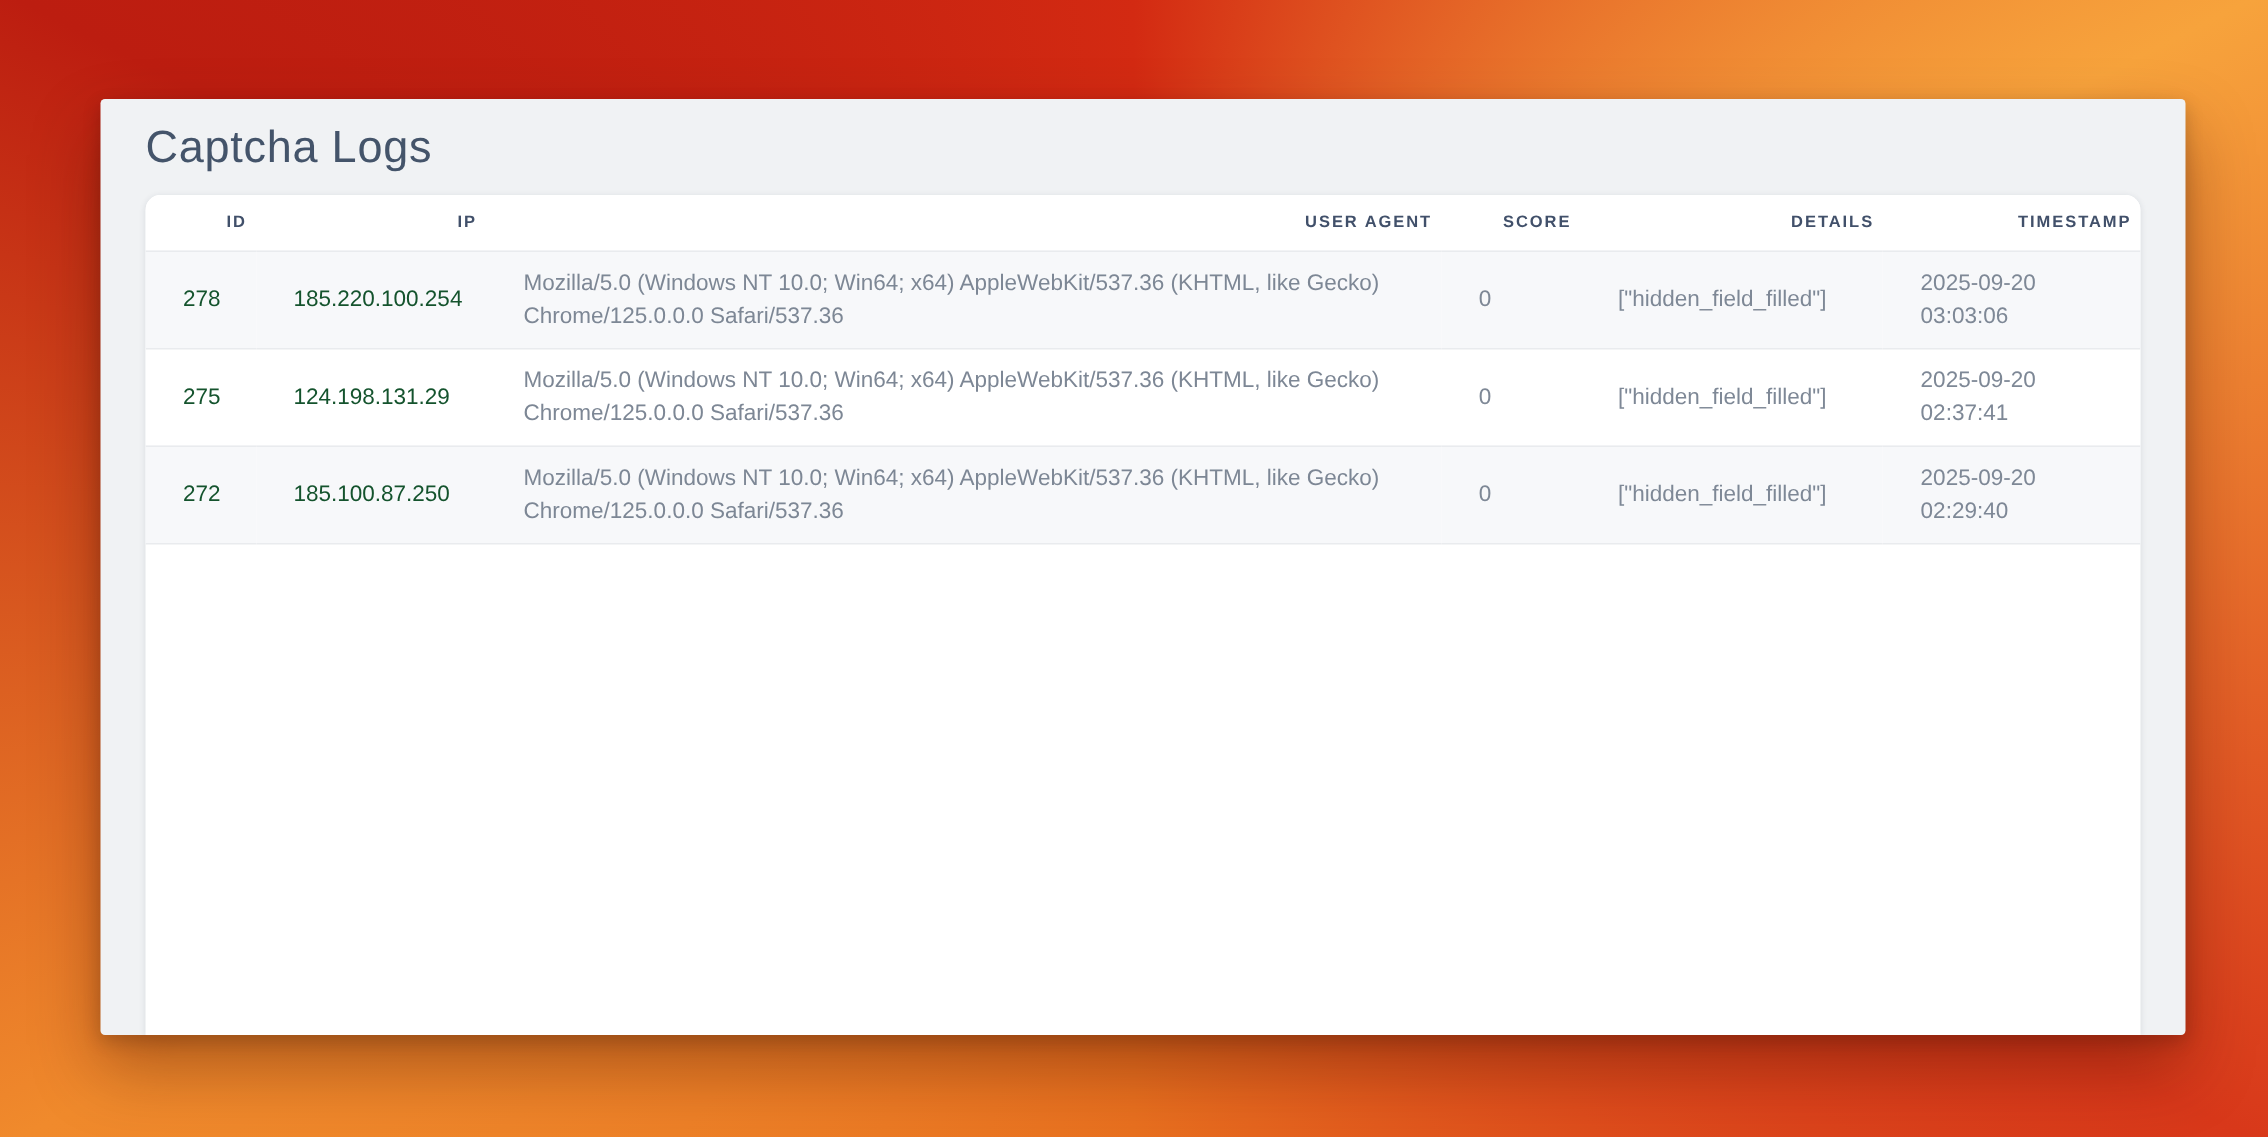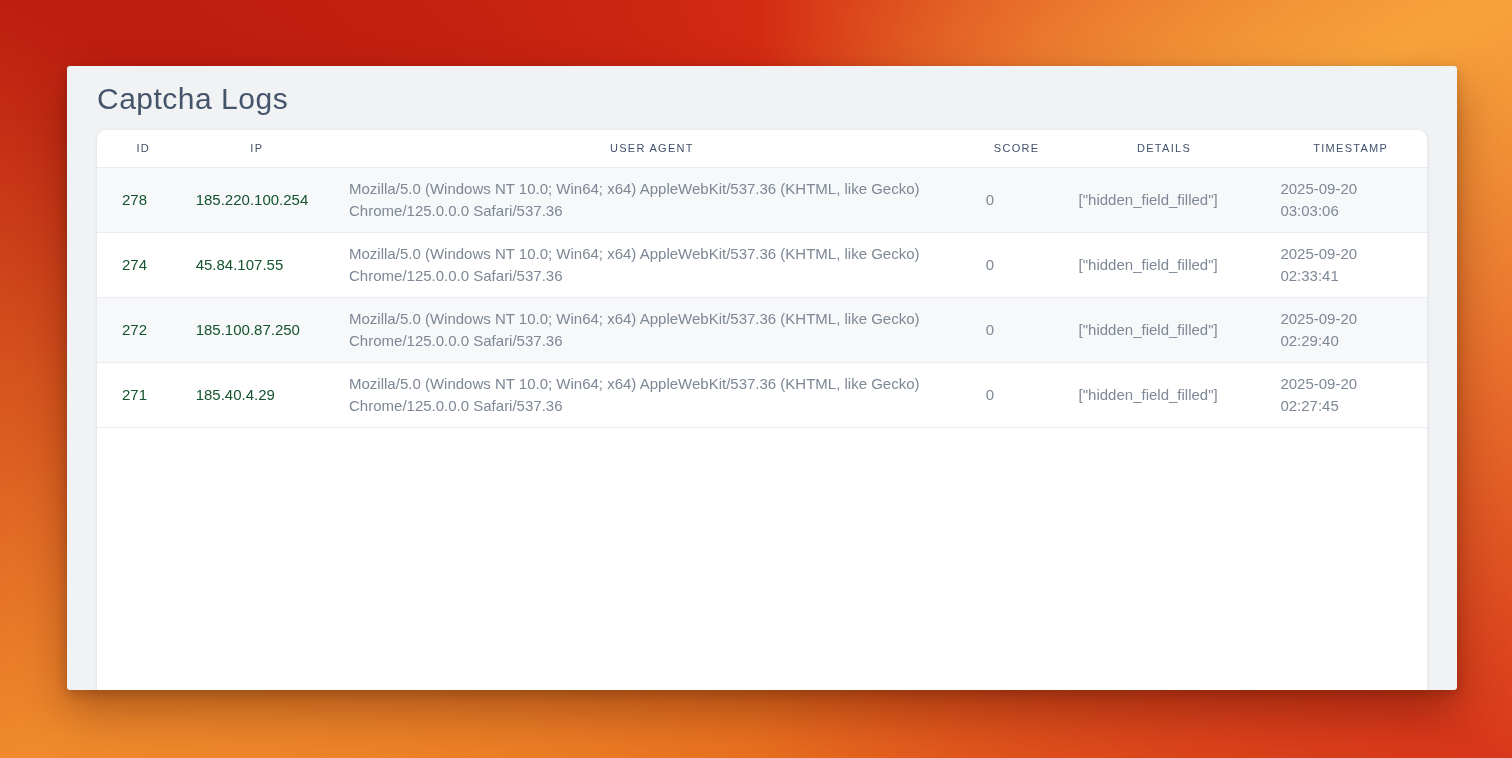--- a/index.html
+++ b/index.html
@@ -45,23 +45,23 @@
   table {
     width: 100%;
     border-collapse: collapse;
     table-layout: fixed;
   }
   thead th {
     height: 37px;
     background: #ffffff;
     color: #41506a;
     font-size: 11px;
-    font-weight: 400;
+    font-weight: 700;
     letter-spacing: 1.3px;
-    text-align: center;
+    text-align: right;
     padding: 0 6px 0 25px;
     border-bottom: 1px solid #e9ebee;
     white-space: nowrap;
   }
   tbody td {
     height: 65px;
     vertical-align: middle;
     padding: 0 10px 0 25px;
     font-size: 15px;
     line-height: 22px;
@@ -102,39 +102,31 @@
       <tbody>
         <tr>
           <td class="c-id">278</td>
           <td class="c-ip">185.220.100.254</td>
           <td class="c-ua">Mozilla/5.0 (Windows NT 10.0; Win64; x64) AppleWebKit/537.36 (KHTML, like Gecko) Chrome/125.0.0.0 Safari/537.36</td>
           <td class="c-score">0</td>
           <td class="c-details">["hidden_field_filled"]</td>
           <td class="c-ts"><span class="ts">2025-09-20 03:03:06</span></td>
         </tr>
         <tr>
-          <td class="c-id">274</td>
-          <td class="c-ip">45.84.107.55</td>
+          <td class="c-id">275</td>
+          <td class="c-ip">124.198.131.29</td>
           <td class="c-ua">Mozilla/5.0 (Windows NT 10.0; Win64; x64) AppleWebKit/537.36 (KHTML, like Gecko) Chrome/125.0.0.0 Safari/537.36</td>
           <td class="c-score">0</td>
           <td class="c-details">["hidden_field_filled"]</td>
-          <td class="c-ts"><span class="ts">2025-09-20 02:33:41</span></td>
+          <td class="c-ts"><span class="ts">2025-09-20 02:37:41</span></td>
         </tr>
         <tr>
           <td class="c-id">272</td>
           <td class="c-ip">185.100.87.250</td>
           <td class="c-ua">Mozilla/5.0 (Windows NT 10.0; Win64; x64) AppleWebKit/537.36 (KHTML, like Gecko) Chrome/125.0.0.0 Safari/537.36</td>
           <td class="c-score">0</td>
           <td class="c-details">["hidden_field_filled"]</td>
           <td class="c-ts"><span class="ts">2025-09-20 02:29:40</span></td>
         </tr>
-        <tr>
-          <td class="c-id">271</td>
-          <td class="c-ip">185.40.4.29</td>
-          <td class="c-ua">Mozilla/5.0 (Windows NT 10.0; Win64; x64) AppleWebKit/537.36 (KHTML, like Gecko) Chrome/125.0.0.0 Safari/537.36</td>
-          <td class="c-score">0</td>
-          <td class="c-details">["hidden_field_filled"]</td>
-          <td class="c-ts"><span class="ts">2025-09-20 02:27:45</span></td>
-        </tr>
       </tbody>
     </table>
   </div>
 </main>
 
 </body></html>

